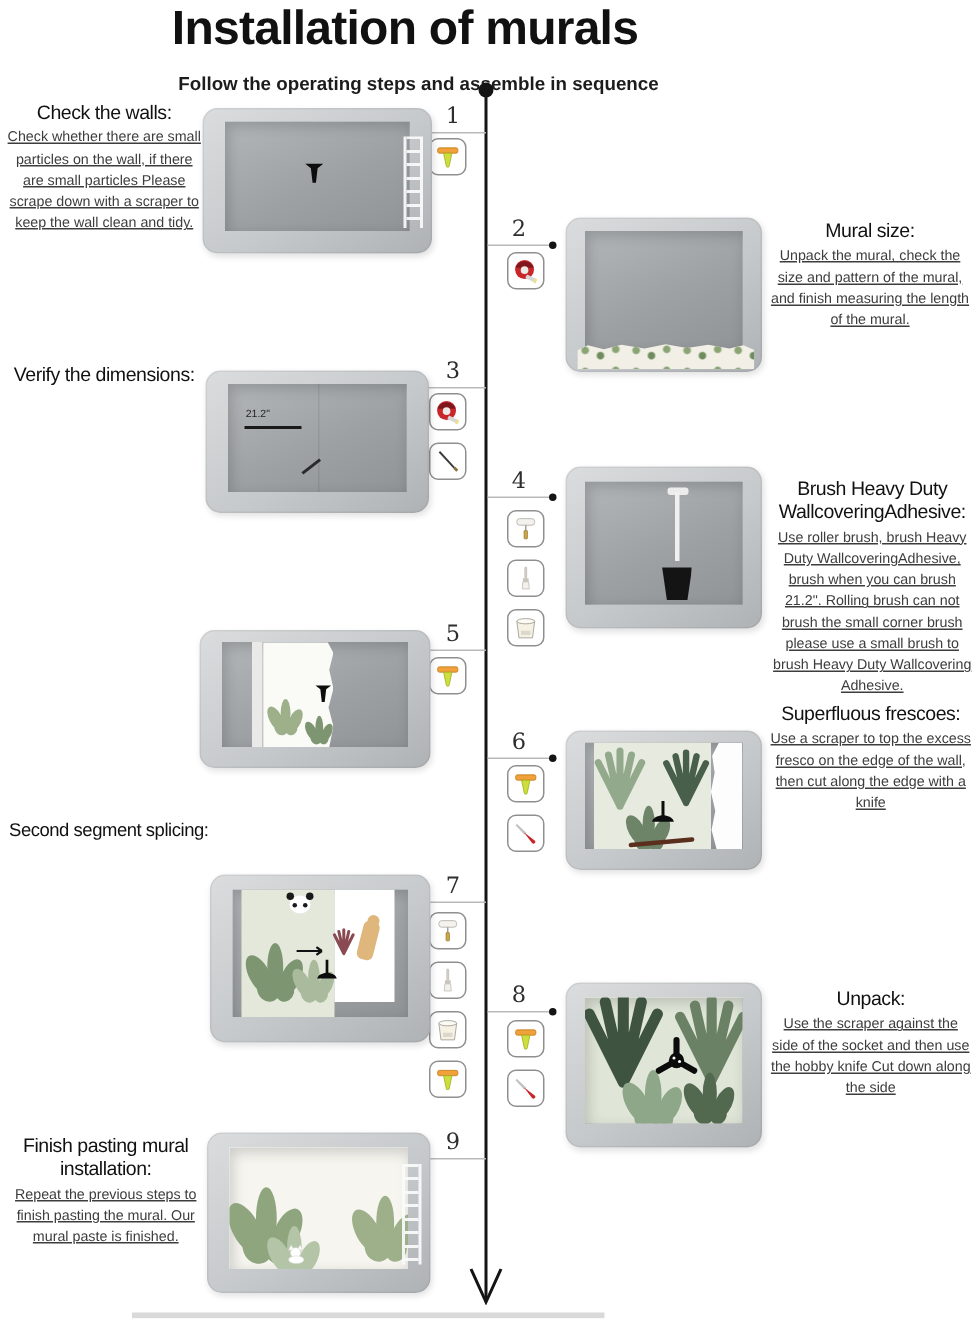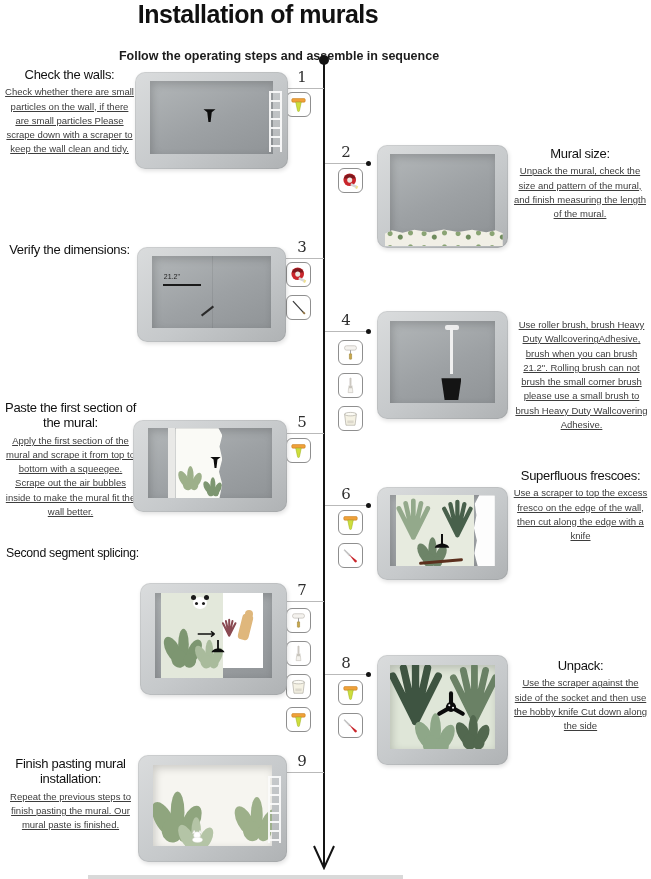--- a/index.html
+++ b/index.html
@@ -1,19 +1,19 @@
 <!DOCTYPE html>
 <html><head>
 <meta charset="utf-8">
 <style>
   html,body{margin:0;padding:0;background:#fff;}
   .canvas{position:relative;width:651px;height:879px;background:#fff;overflow:hidden;
           font-family:"Liberation Sans",sans-serif;}
-  .title{position:absolute;left:0;top:0;width:516px;text-align:center;margin:0;
-         font-size:25px;font-weight:700;color:#111;letter-spacing:-.5px;}
+  .title{position:absolute;left:12px;top:0;width:516px;text-align:center;margin:0;
+         font-size:32px;font-weight:700;color:#111;letter-spacing:-.5px;}
   .subtitle{position:absolute;left:0;top:33px;width:526px;text-align:center;margin:16px;
          font-size:12.5px;color:#1c1c1c;font-weight:bold;}
   .vline{position:absolute;left:323px;top:60px;width:2px;height:806px;background:#141414;}
   .vdot{position:absolute;left:319px;top:55px;width:10px;height:10px;border-radius:50%;background:#141414;}
   .arrow{position:absolute;left:312px;top:844px;}
   .conn{position:absolute;height:1px;background:#b9b9b9;}
   .cdot{position:absolute;width:5px;height:5px;border-radius:50%;background:#141414;}
   .num{position:absolute;width:30px;text-align:center;font-family:"DejaVu Serif",serif;
        font-size:15px;color:#2e2e2e;line-height:17px;}
   .icons{position:absolute;display:flex;flex-direction:column;}
@@ -154,20 +154,21 @@
   </div>
 
   <div class="room" style="left:377px;top:311px;width:131px;height:108px">
     <div class="wall">
       <div class="abs" style="left:52%;top:5%;width:14px;height:5px;background:#ececec;border-radius:2px"></div>
       <div class="abs" style="left:57%;top:9%;width:3px;height:56%;background:#f0f0f0"></div>
       <div class="abs" style="left:49%;bottom:3%;width:20px;height:22px;background:#141414;clip-path:polygon(0 0,100% 0,84% 100%,16% 100%)"></div>
     </div>
   </div>
   <div class="step-text" style="left:513px;top:318px;width:137px">
+    <h2>Brush Heavy Duty WallcoveringAdhesive:</h2>
     <p>Use roller brush, brush Heavy Duty WallcoveringAdhesive, brush when you can brush 21.2". Rolling brush can not brush the small corner brush please use a small brush to brush Heavy Duty Wallcovering Adhesive.</p>
   </div>
   <div class="num" style="left:331px;top:312px">4</div>
   <div class="conn" style="left:325px;top:331px;width:43px"></div>
   <div class="cdot" style="left:366px;top:329px"></div>
   <div class="icons" style="left:338px;top:340px">
       <div class="icon-box">
         <svg viewBox="0 0 24 24">
           <rect x="4.5" y="3.5" width="15" height="5.5" rx="2.4" fill="#f4f2ee" stroke="#b9b5ae" stroke-width="0.8"></rect>
           <line x1="12" y1="9" x2="12" y2="13.5" stroke="#9c9c9c" stroke-width="1.2"></line>
@@ -183,24 +184,20 @@
       </div>
       <div class="icon-box">
         <svg viewBox="0 0 24 24">
           <path d="M4.5 6.5 h15 l-1.8 14 h-11.4 z" fill="#f5f2e4" stroke="#a8a49c" stroke-width="0.8"></path>
           <ellipse cx="12" cy="6.5" rx="7.5" ry="2.2" fill="#fbfaf3" stroke="#a8a49c" stroke-width="0.8"></ellipse>
           <rect x="8" y="14.5" width="8" height="3.6" fill="#dcd8cc"></rect>
         </svg>
       </div>
     </div>
 
-  <div class="step-text" style="left:4px;top:400px;width:133px">
-    <h2>Paste the first section of the mural:</h2>
-    <p>Apply the first section of the mural and scrape it from top to bottom with a squeegee. Scrape out the air bubbles inside to make the mural fit the wall better.</p>
-  </div>
   <div class="num" style="left:287px;top:414px">5</div>
   <div class="conn" style="left:281px;top:433px;width:43px"></div>
   <div class="cdot" style="left:277px;top:431px"></div>
   <div class="icons" style="left:286px;top:438px">
       <div class="icon-box">
         <svg viewBox="0 0 24 24">
           <rect x="3.5" y="4.5" width="17" height="4.5" rx="1.5" fill="#f0a13a" stroke="#c47d1b" stroke-width="0.7"></rect>
           <path d="M8.5 9 h7 l-2.2 10.5 a1.3 1.3 0 0 1 -2.6 0 z" fill="#cede3c" stroke="#9fb21f" stroke-width="0.7"></path>
         </svg>
       </div>

